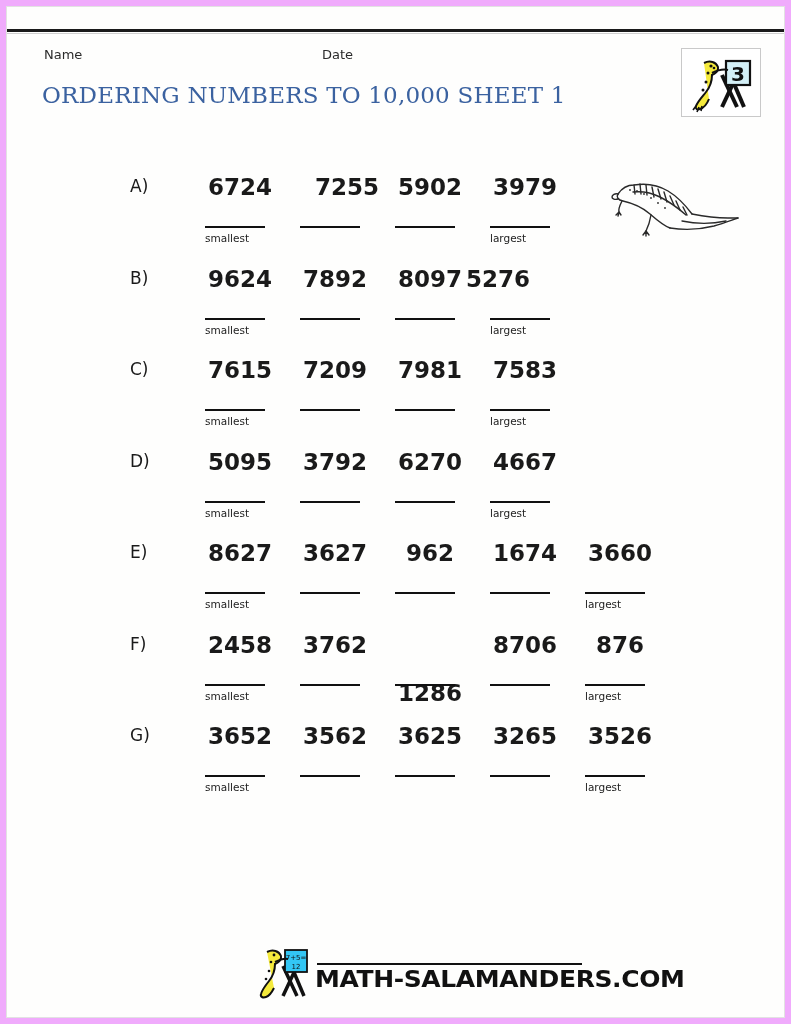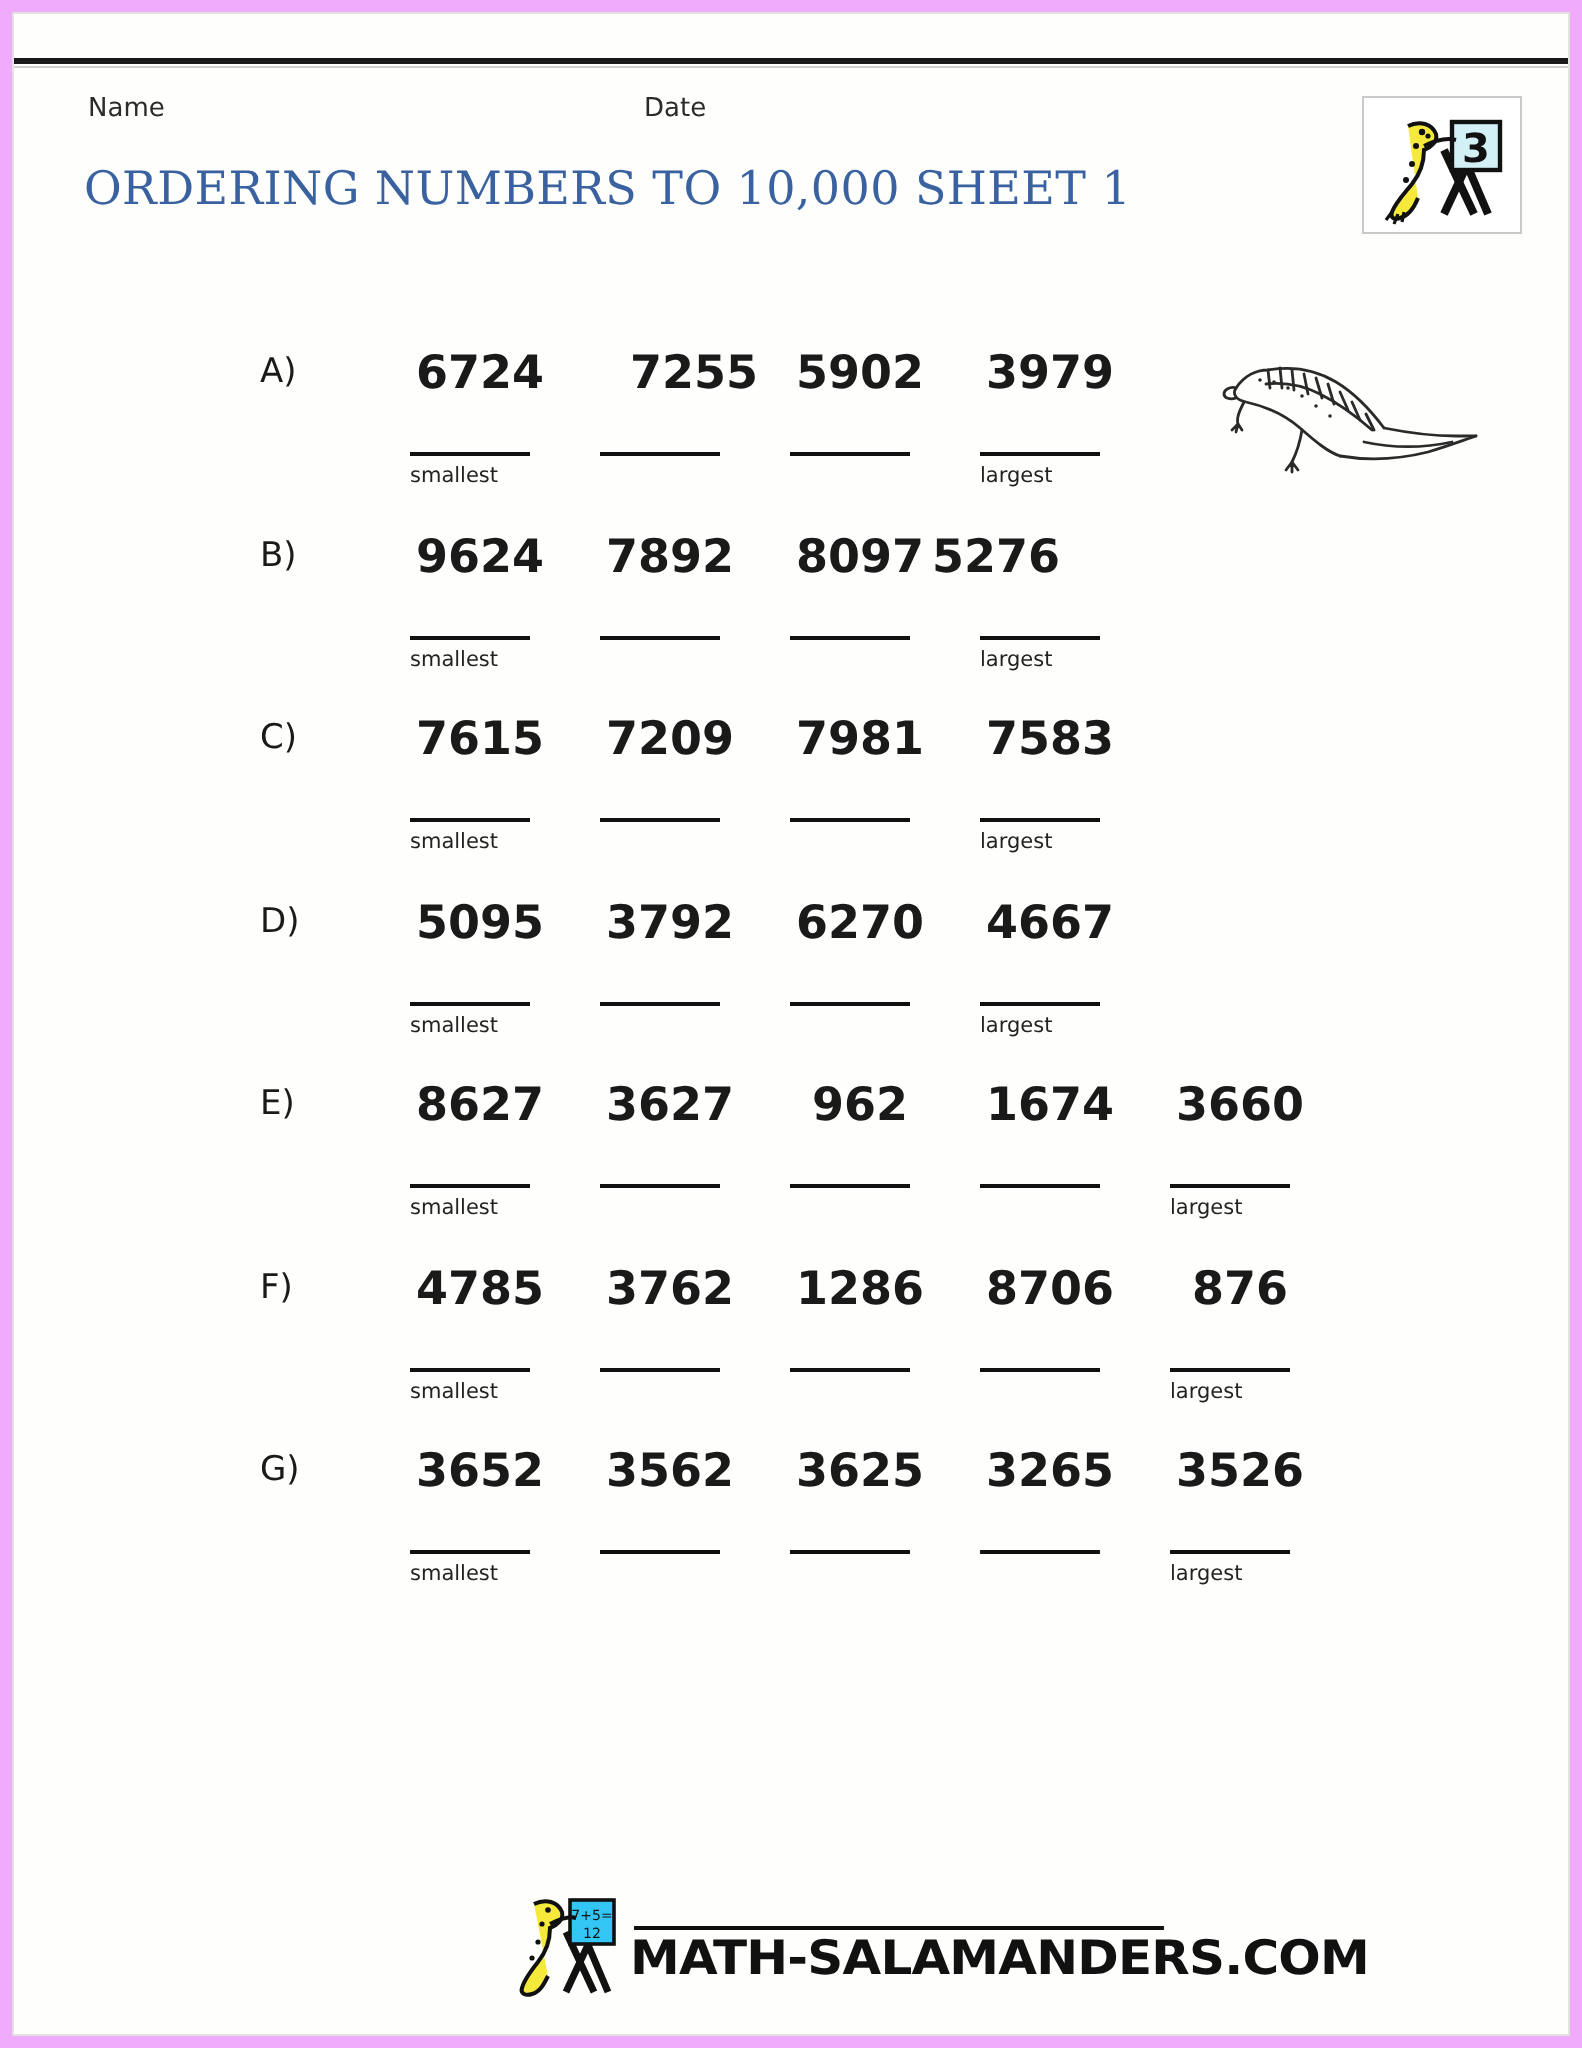--- a/index.html
+++ b/index.html
@@ -330,26 +330,26 @@
         <div class="q-number" style="left: 395px;">962</div>
         <div class="q-blank" style="left: 395px;"></div>
         <div class="q-number" style="left: 490px;">1674</div>
         <div class="q-blank" style="left: 490px;"></div>
         <div class="q-number" style="left: 585px;">3660</div>
         <div class="q-blank" style="left: 585px;"></div>
         <div class="q-blank-label" style="left: 585px;">largest</div>
       </div>
       <div class="q-row">
         <div class="q-letter">F)</div>
-        <div class="q-number" style="left: 205px;">4785</div>
+        <div class="q-number" style="left: 205px;">2458</div>
         <div class="q-blank" style="left: 205px;"></div>
         <div class="q-blank-label" style="left: 205px;">smallest</div>
         <div class="q-number" style="left: 300px;">3762</div>
         <div class="q-blank" style="left: 300px;"></div>
-        <div class="q-number" style="left: 395px;">1286</div>
+        <div class="q-number" style="left: 395px; margin-top: 48px;">1286</div>
         <div class="q-blank" style="left: 395px;"></div>
         <div class="q-number" style="left: 490px;">8706</div>
         <div class="q-blank" style="left: 490px;"></div>
         <div class="q-number" style="left: 585px;">876</div>
         <div class="q-blank" style="left: 585px;"></div>
         <div class="q-blank-label" style="left: 585px;">largest</div>
       </div>
       <div class="q-row">
         <div class="q-letter">G)</div>
         <div class="q-number" style="left: 205px;">3652</div>

